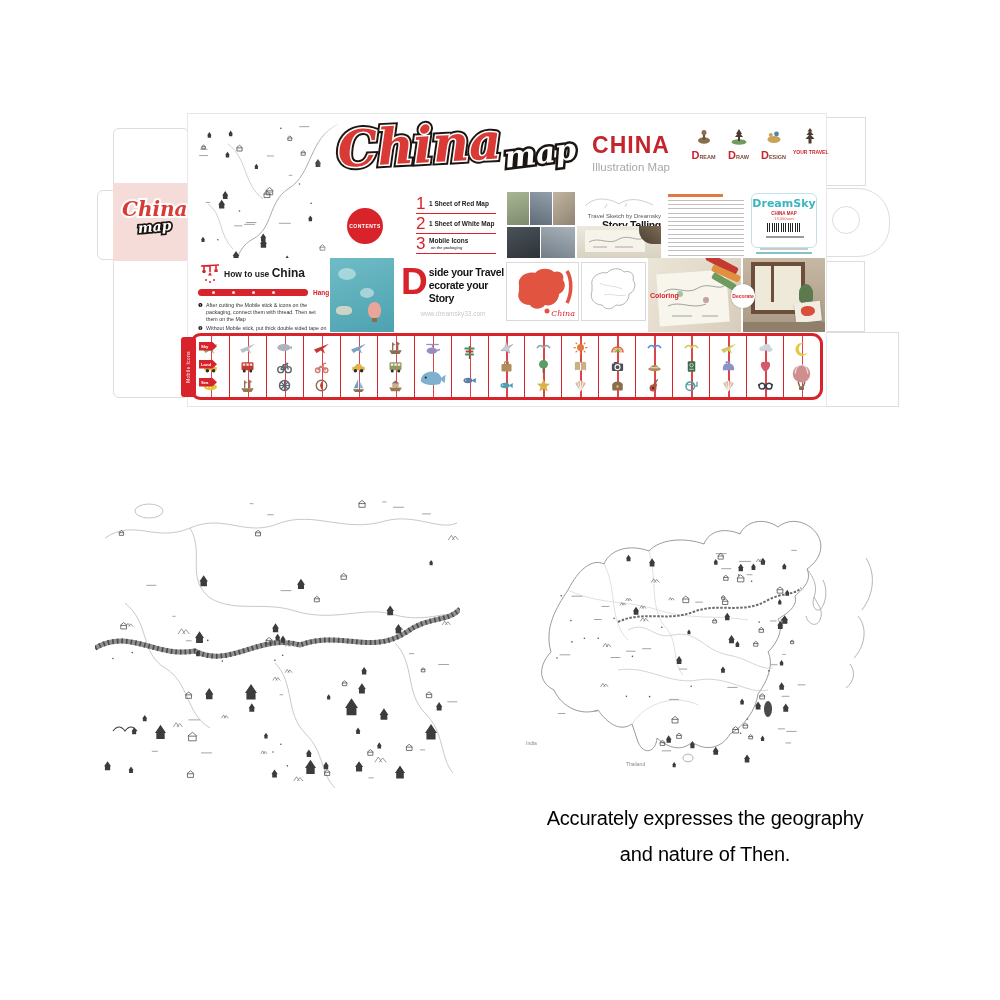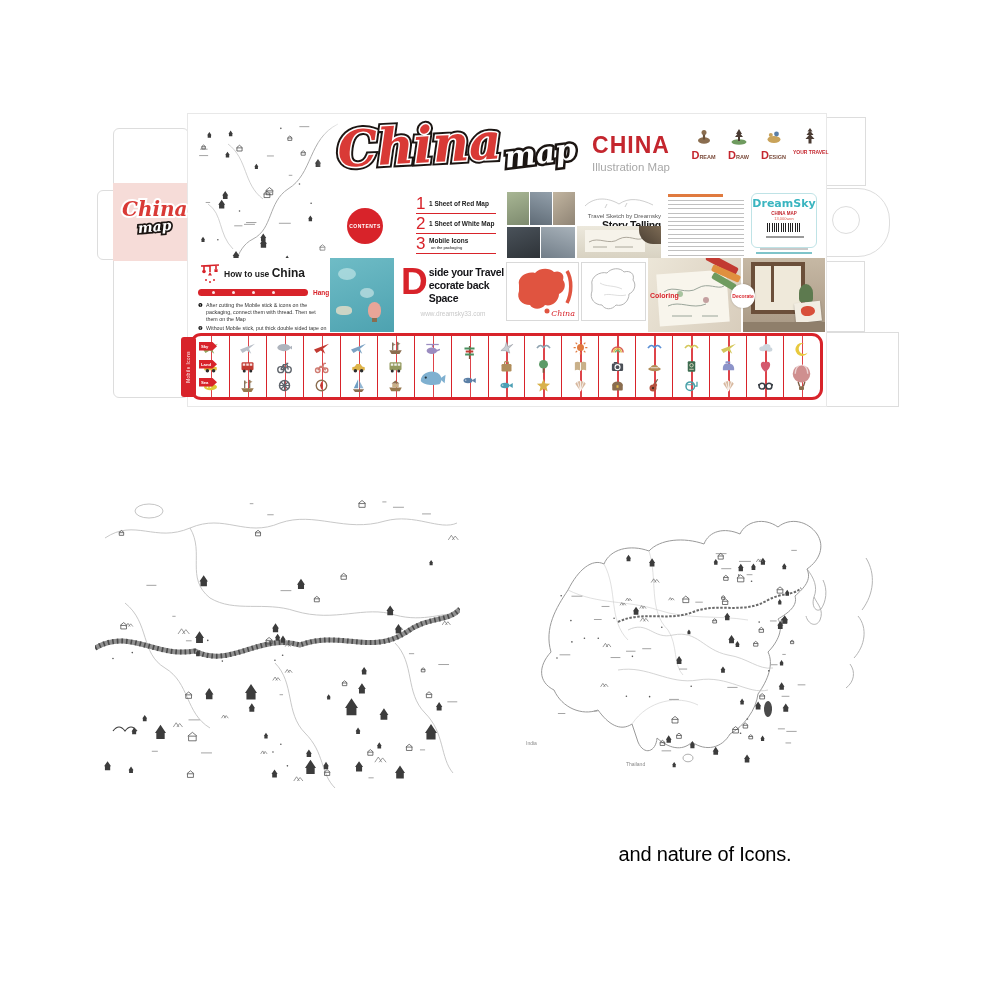--- a/index.html
+++ b/index.html
@@ -497,21 +497,21 @@
     <div style="left:8px;top:10px;width:18px;height:12px;background:#bfe4e6;border-radius:50%;opacity:.7;"></div>
     <div style="left:30px;top:30px;width:14px;height:10px;background:#d8ecec;border-radius:50%;opacity:.6;"></div>
     <div style="left:38px;top:44px;width:13px;height:16px;background:#e8a598;border-radius:50% 50% 40% 40%;"></div>
     <div style="left:42px;top:60px;width:5px;height:4px;background:#8a6d4f;"></div>
     <div style="left:6px;top:48px;width:16px;height:9px;background:#e8dfc8;border-radius:40%;opacity:.8;"></div>
   </div>
 
   <div class="design" style="left:401px;top:266px;width:104px;">
     <div class="drow">
       <span class="D">D</span>
-      <span class="dl"><span>side your Travel</span><br><span>ecorate back Space</span></span>
+      <span class="dl"><span>side your Travel</span><br><span>ecorate your Story</span></span>
     </div>
     <div class="url">www.dreamsky33.com</div>
   </div>
 
   <div class="thumb" style="left:506px;top:262px;width:71px;height:57px;">
     <svg width="69" height="55" viewBox="0 0 69 55">
       <path d="M12,22 C10,14 20,8 28,10 C32,5 42,4 47,9 C53,7 58,11 56,17 C60,22 57,29 52,31 C52,38 45,44 38,42 C34,47 26,47 23,42 C15,42 9,36 12,28 Z" fill="#e05440"></path>
       <path d="M60,8 C65,16 65,30 60,40" stroke="#e05440" stroke-width="3.5" fill="none"></path>
       <circle cx="40" cy="48" r="2.5" fill="#e05440"></circle>
     </svg>
@@ -976,15 +976,15 @@
         <path d="M91.57306909561157,184.82442826032639 h10.725941061973572" stroke="#9a9a9a" stroke-width="0.9" fill="none"></path>
         <path d="M172.32613325119019,151.4260983467102 l2.4658241748809817,-3.698736262321472 l2.4658241748809817,3.698736262321472 m-1.849368131160736,0 l2.4658241748809817,-3.082280218601227 l2.4658241748809817,3.082280218601227" stroke="#6e6e6e" stroke-width="0.7" fill="none"></path>
         <path d="M174.22604322433472,178.71564149856567 h8.975780367851257" stroke="#9a9a9a" stroke-width="0.9" fill="none"></path>
         <circle cx="181.61773443222046" cy="226.64377450942993" r="0.8" fill="#555"></circle>
       </svg>
     <span class="maplab" style="left:58px;top:270px;">India</span>
     <span class="maplab" style="left:158px;top:291px;">Thailand</span>
   </div>
 
   <div class="caption" style="left:500px;top:800px;width:410px;line-height:36px;">
-    <br><span>and nature of Icons.</span>
+    <span>Accurately expresses the geography</span><br><span>and nature of Then.</span>
   </div>
 </div>
 
 </body></html>

